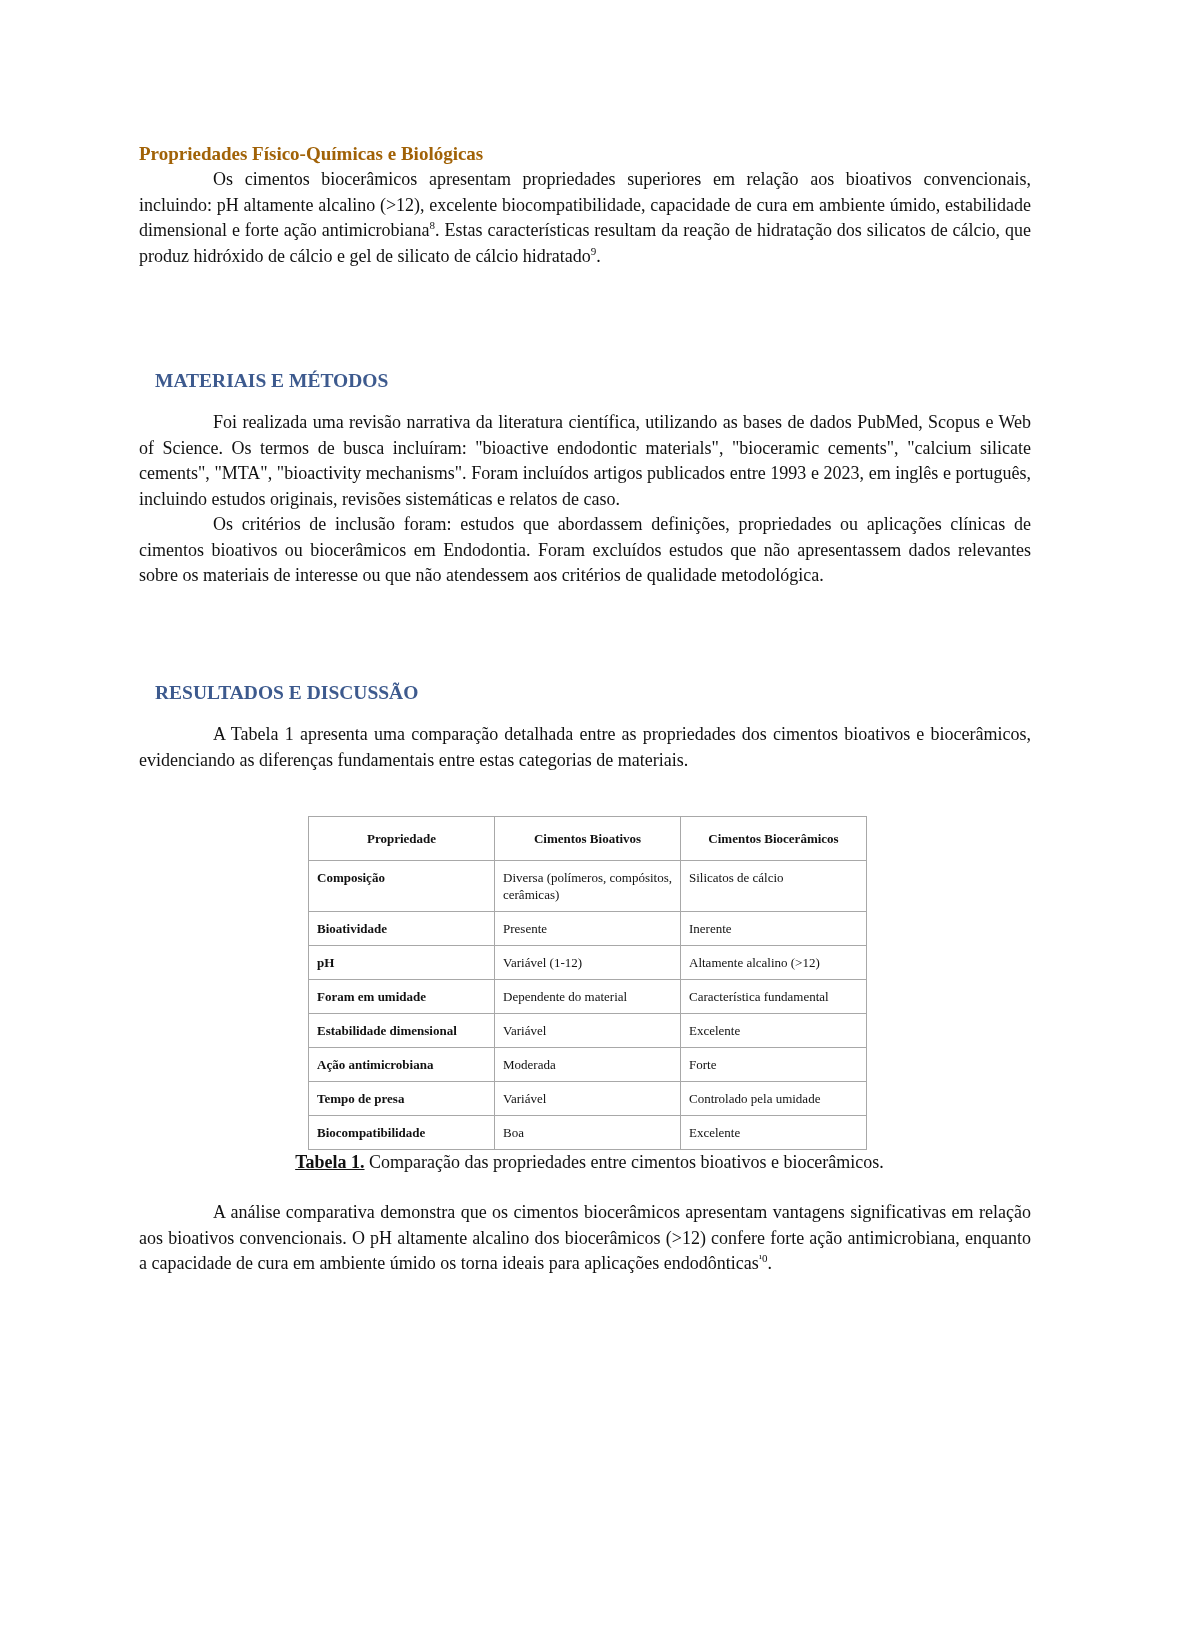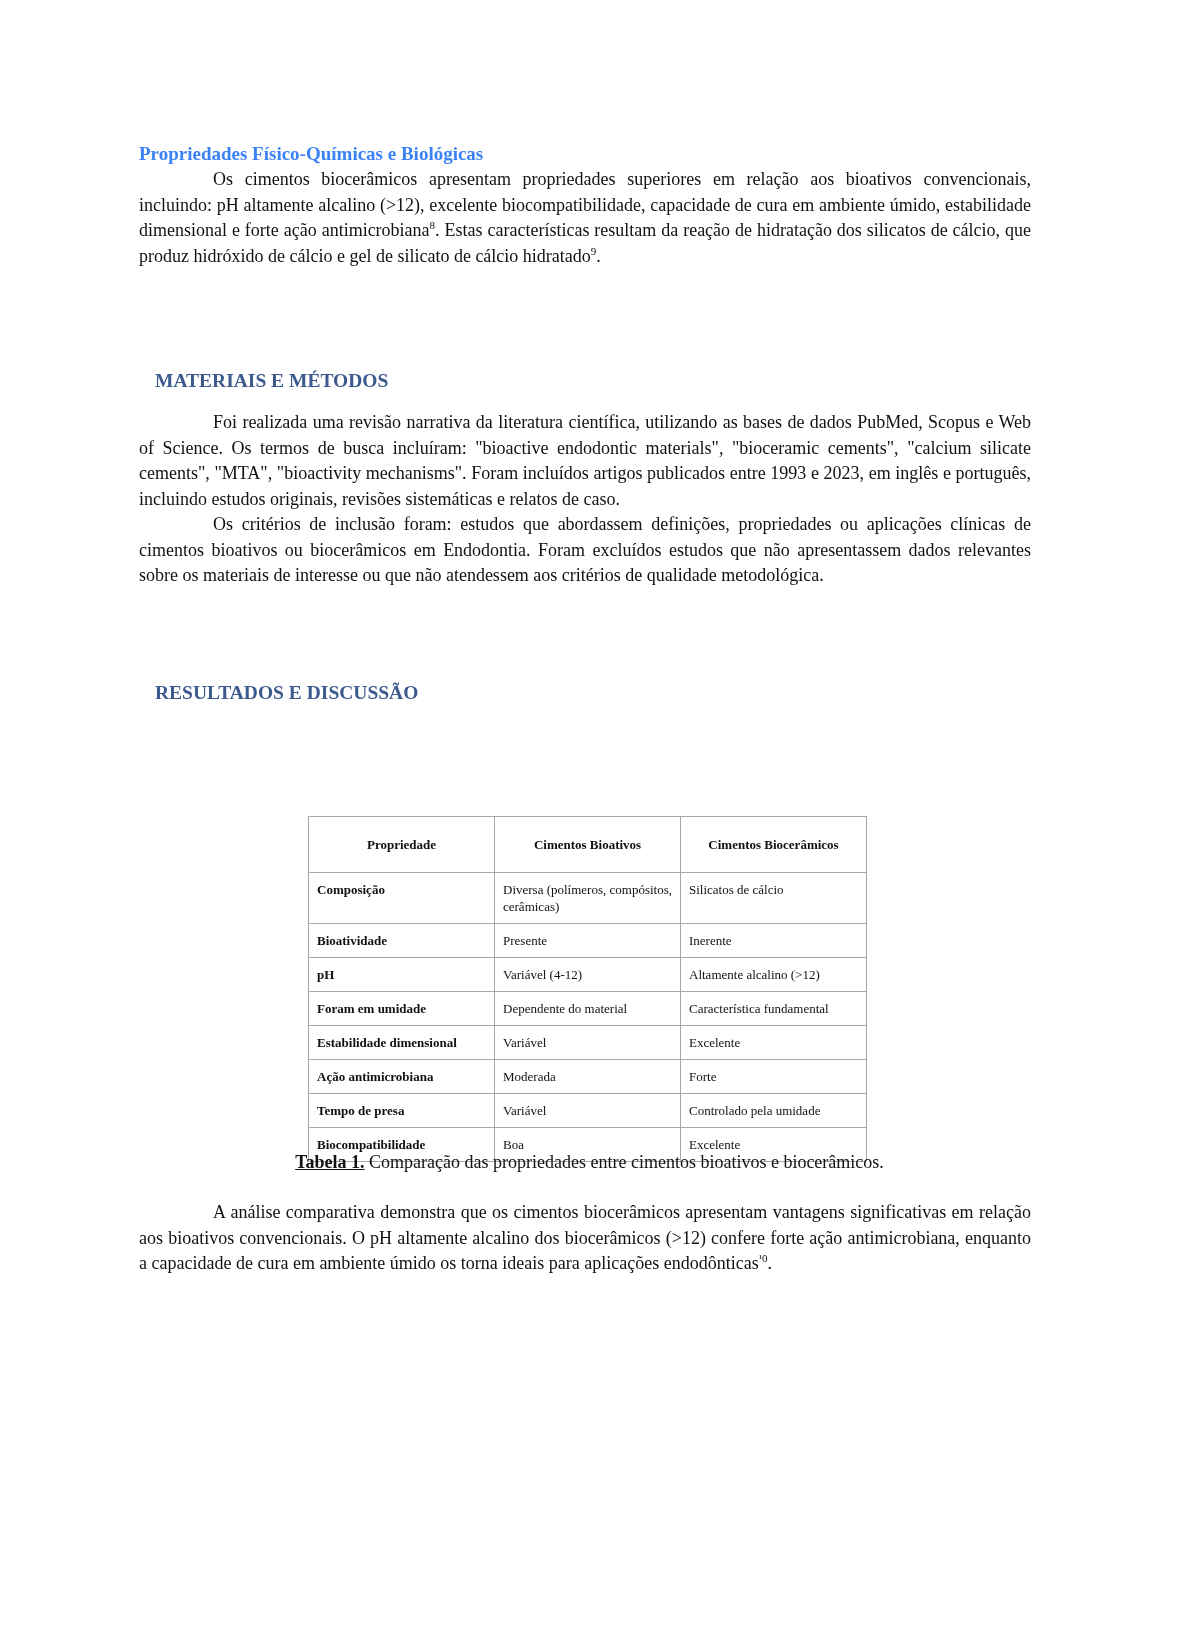--- a/index.html
+++ b/index.html
@@ -2,31 +2,31 @@
 <html><head>
 <meta charset="utf-8">
 <style>
   html, body { margin: 0; padding: 0; background: #ffffff; }
   body {
     width: 1179px; height: 1647px; position: relative; overflow: hidden;
     font-family: "Liberation Serif", "DejaVu Serif", serif;
     color: #111111;
   }
   .page { position: absolute; left: 139px; top: 0; width: 892px; }
-  .h-sub { font-weight: bold; color: #3b82f6; font-size: 19px; line-height: 26px; margin: 0; }
+  .h-sub { font-weight: bold; color: #a16207; font-size: 19px; line-height: 26px; margin: 0; }
   .h-main { font-weight: bold; color: #3d5a8e; font-size: 19.5px; line-height: 26px; margin: 16px; }
   .para {
     font-size: 18px; line-height: 25.5px; text-align: justify; margin: 0;
     text-indent: 74px;
   }
   sup { font-size: 11px; vertical-align: super; line-height: 0; }
   .tbl-wrap { position: absolute; left: 308px; top: 816px; }
   table { border-collapse: collapse; font-size: 13px; line-height: 17px; }
   td, th { border: 1.5px solid #a8a8a8; padding: 8px 8px; vertical-align: top; text-align: left; }
-  th { text-align: center; font-weight: bold; height: 17px; padding: 19px 8px; }
+  th { text-align: center; font-weight: bold; height: 17px; padding: 13px 8px; }
   td.prop { font-weight: bold; }
   .c1 { width: 169px; }
   .c2 { width: 169px; }
   .c3 { width: 169px; }
   tr.r-tall td { height: 34px; }
   tr.r td { height: 17px; }
   .caption { position: absolute; left: 0; width: 1179px; top: 1150px; text-align: center; font-size: 18px; line-height: 24px; }
   .caption b { font-weight: bold; text-decoration: underline; }
 </style>
 </head>
@@ -39,20 +39,21 @@
   </div>
 
   <div style="position:absolute; top:352px; width:892px;">
     <h2 class="h-main">MATERIAIS E MÉTODOS</h2>
     <p class="para">Foi realizada uma revisão narrativa da literatura científica, utilizando as bases de dados PubMed, Scopus e Web of Science. Os termos de busca incluíram: "bioactive endodontic materials", "bioceramic cements", "calcium silicate cements", "MTA", "bioactivity mechanisms". Foram incluídos artigos publicados entre 1993 e 2023, em inglês e português, incluindo estudos originais, revisões sistemáticas e relatos de caso.</p>
     <p class="para">Os critérios de inclusão foram: estudos que abordassem definições, propriedades ou aplicações clínicas de cimentos bioativos ou biocerâmicos em Endodontia. Foram excluídos estudos que não apresentassem dados relevantes sobre os materiais de interesse ou que não atendessem aos critérios de qualidade metodológica.</p>
   </div>
 
   <div style="position:absolute; top:664px; width:892px;">
     <h2 class="h-main">RESULTADOS E DISCUSSÃO</h2>
+    <p class="para">A Tabela 1 apresenta uma comparação detalhada entre as propriedades dos cimentos bioativos e biocerâmicos, evidenciando as diferenças fundamentais entre estas categorias de materiais.</p>
   </div>
 
   <div style="position:absolute; top:1200px; width:892px;font-family:Liberation Serif, serif;">
     <p class="para"><span>A análise comparativa demonstra que os cimentos biocerâmicos apresentam vantagens significativas em relação aos bioativos convencionais. O pH altamente alcalino dos biocerâmicos (&gt;12) confere forte ação antimicrobiana, enquanto a capacidade de cura em ambiente úmido os torna ideais para aplicações endodônticas</span><sup>¹0</sup><span>.</span></p>
   </div>
 </div>
 
 <div class="tbl-wrap">
   <table>
     <tbody>
@@ -66,21 +67,21 @@
       <td>Diversa (polímeros, compósitos, cerâmicas)</td>
       <td>Silicatos de cálcio</td>
     </tr>
     <tr class="r">
       <td class="prop">Bioatividade</td>
       <td>Presente</td>
       <td>Inerente</td>
     </tr>
     <tr class="r">
       <td class="prop">pH</td>
-      <td>Variável (4-12)</td>
+      <td>Variável (1-12)</td>
       <td>Altamente alcalino (&gt;12)</td>
     </tr>
     <tr class="r">
       <td class="prop">Foram em umidade</td>
       <td>Dependente do material</td>
       <td>Característica fundamental</td>
     </tr>
     <tr class="r">
       <td class="prop">Estabilidade dimensional</td>
       <td>Variável</td>

